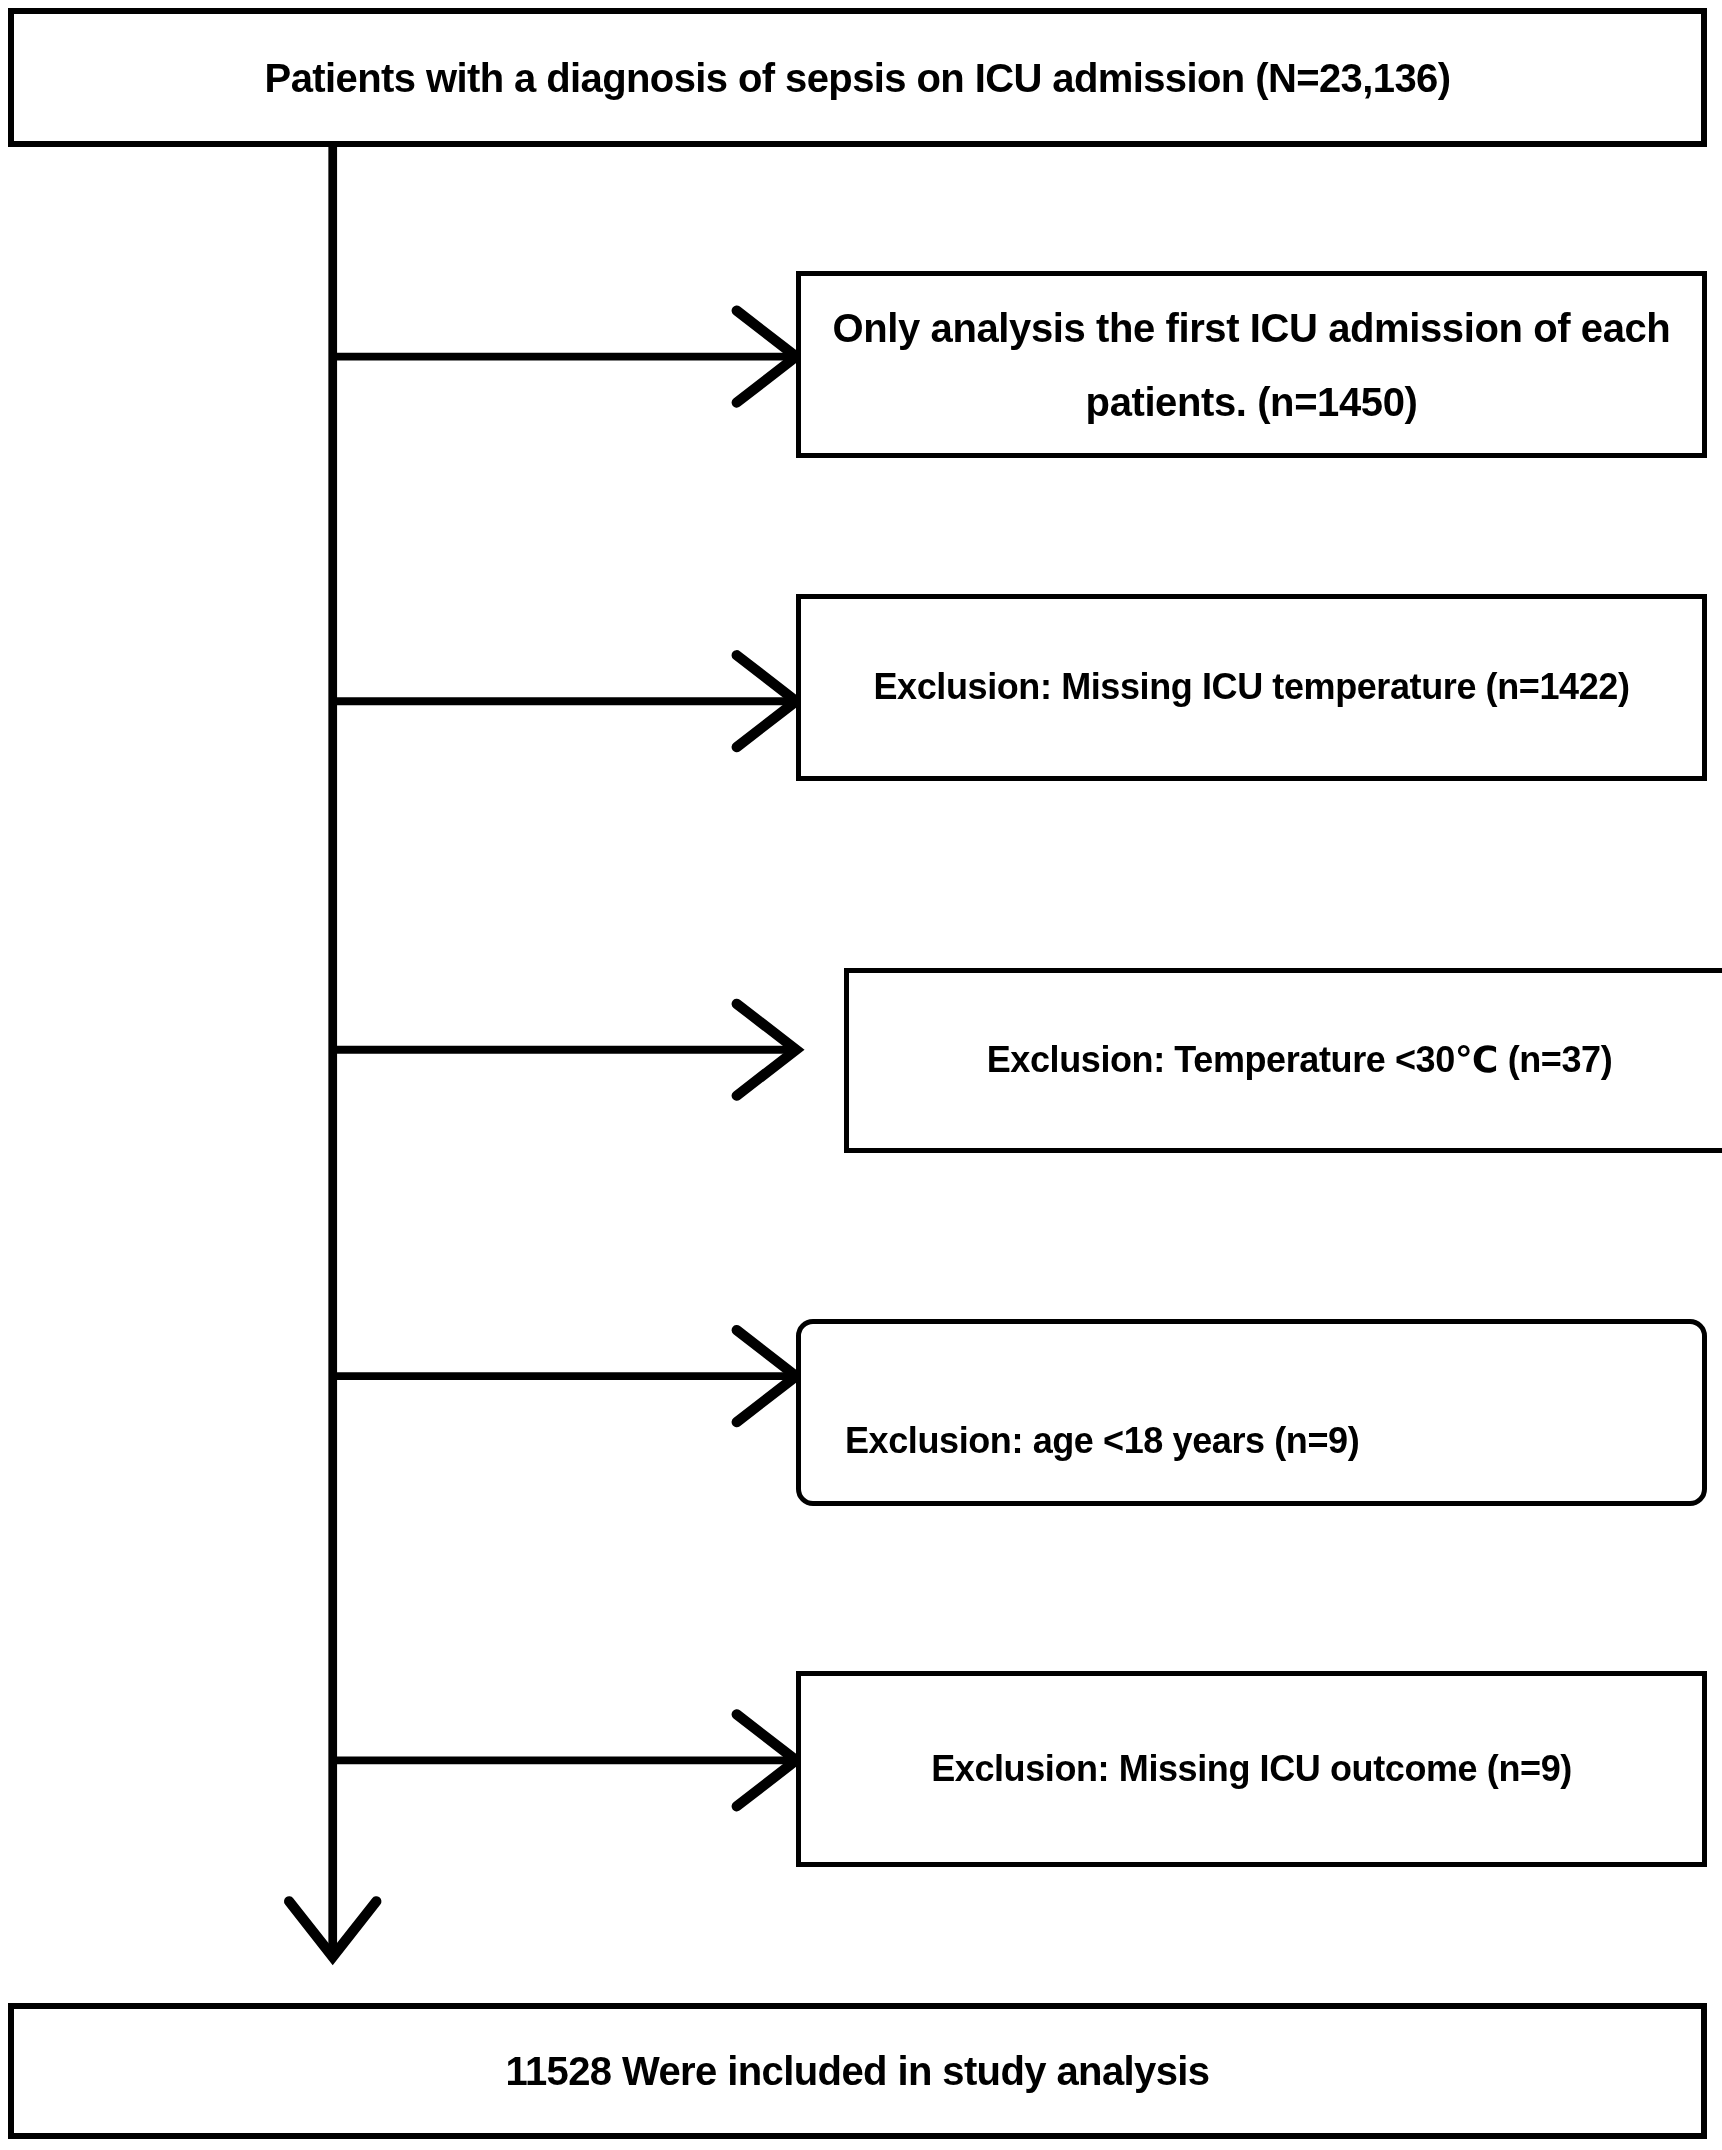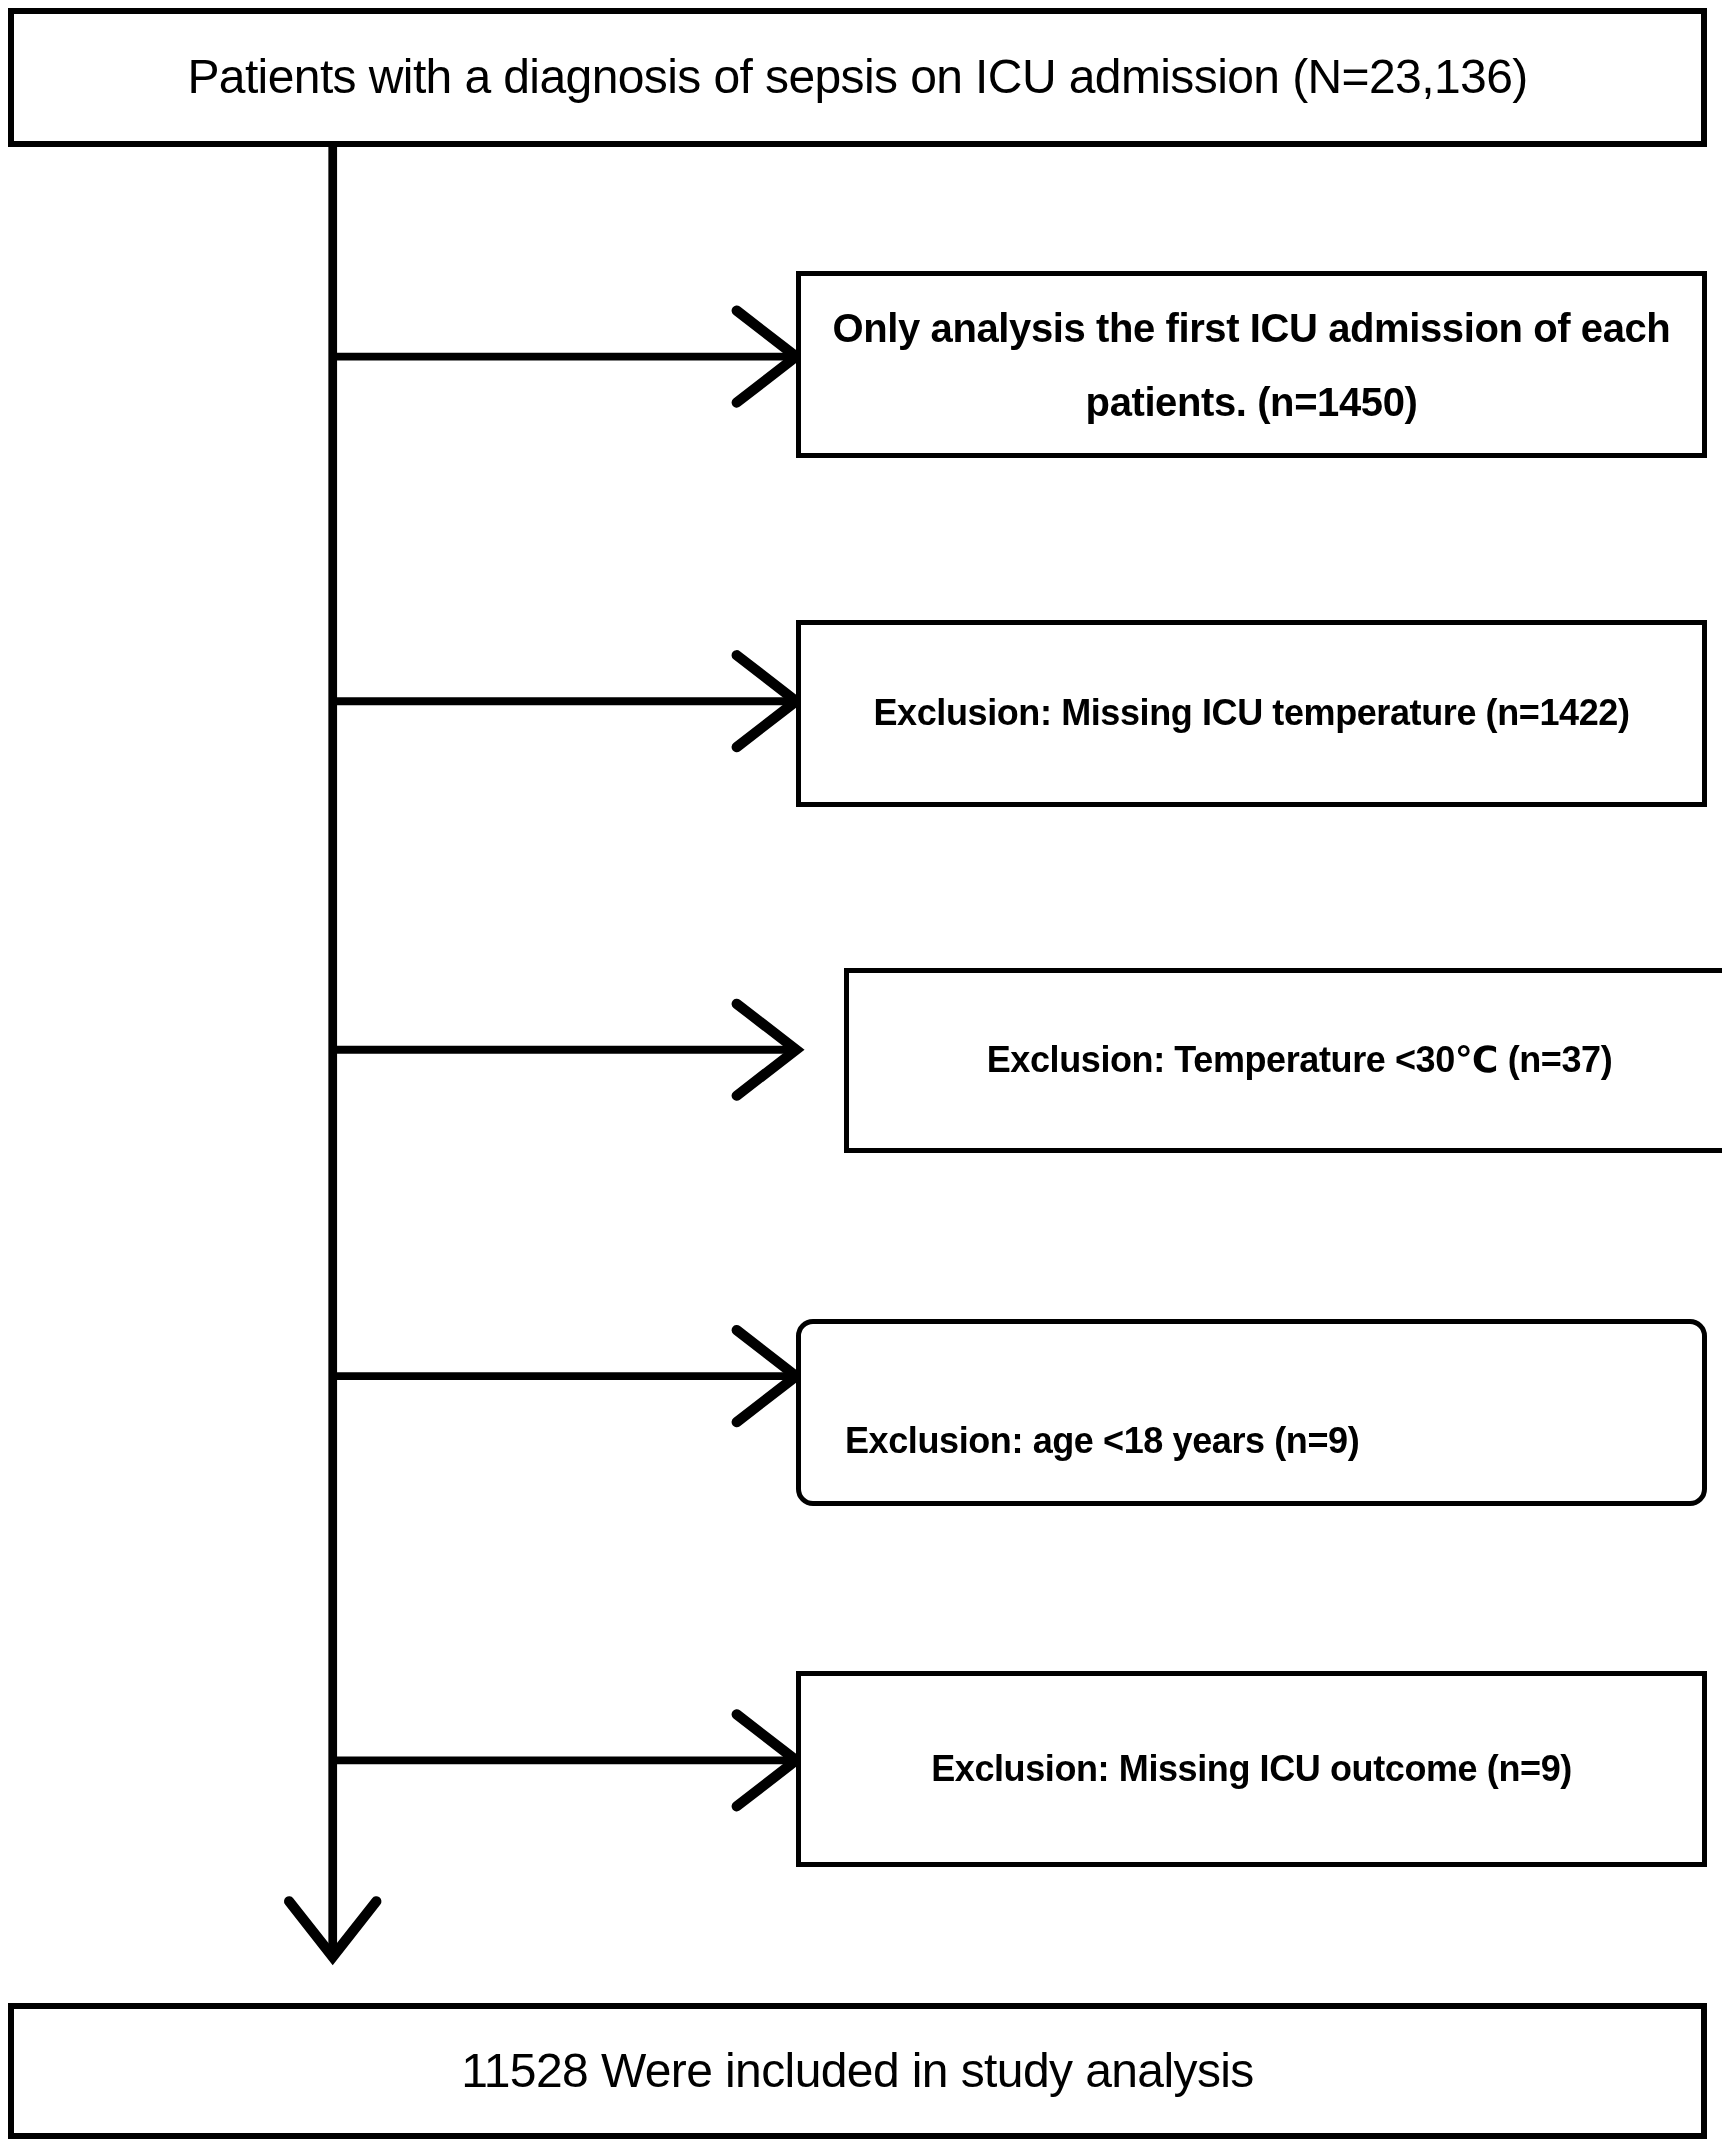--- a/index.html
+++ b/index.html
@@ -32,22 +32,22 @@
     border-width: 6.3px;
   }
   .box-text {
     text-align: center;
     line-height: 1.85;
     letter-spacing: -0.4px;
     padding: 0 19px;
     font-weight: 700;
   }
   .terminal-text {
-    font-size: 48px;
-    font-weight: 400;
+    font-size: 40px;
+    font-weight: 700;
     letter-spacing: -0.6px;
   }
   .exclusion-text {
     font-size: 36px;
     font-weight: 700;
   }
   .exclusion-text-large {
     font-size: 40px;
     font-weight: 700;
   }
@@ -93,21 +93,21 @@
     <span class="box-text terminal-text">Patients with a diagnosis of sepsis on ICU admission (N=23,136)</span>
   </div>
 
   <div class="flow-box" style="left:796px; top:271px; width:911px; height:187px;">
     <span class="box-text exclusion-text-large">
       <span>Only analysis the first ICU admission of each</span><br>
       <span>patients. (n=1450)</span>
     </span>
   </div>
 
-  <div class="flow-box" style="left:796px; top:620px; width:911px; height:187px;">
+  <div class="flow-box" style="left:796px; top:594px; width:911px; height:187px;">
     <span class="box-text exclusion-text">Exclusion: Missing ICU temperature (n=1422)</span>
   </div>
 
   <div class="flow-box" style="left:796px; top:968px; width:911px; height:185px;margin-left:48px;">
     <span class="box-text exclusion-text">Exclusion: Temperature &lt;30℃  (n=37)</span>
   </div>
 
   <div class="flow-box box-align-left" style="left:796px; top:1319px; width:911px; height:187px; align-items:center; padding-top:57px;border-radius:17px;">
     <span class="box-text exclusion-text" style="padding-left:44px;">Exclusion: age &lt;18 years (n=9)</span>
   </div>

